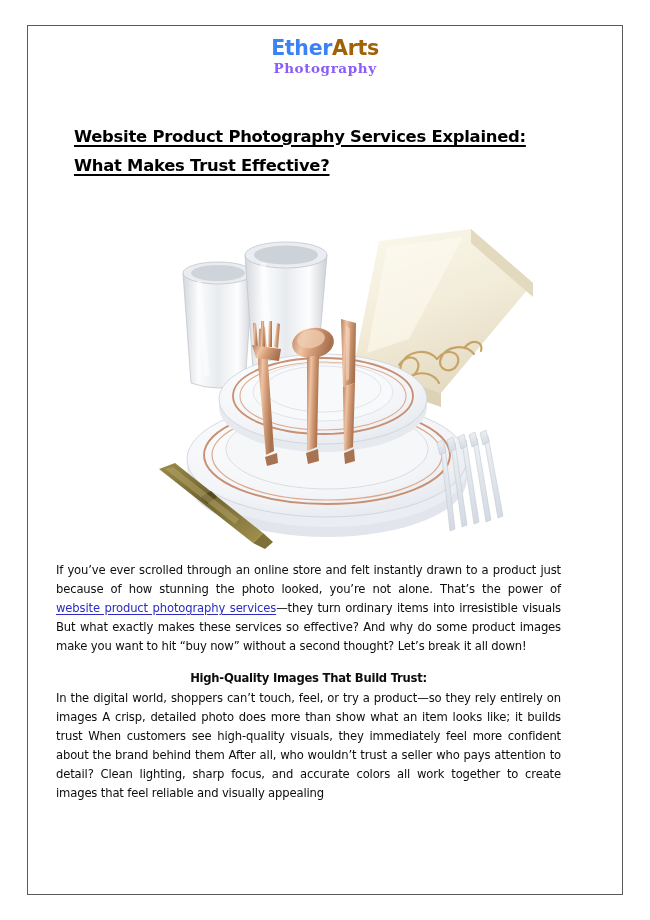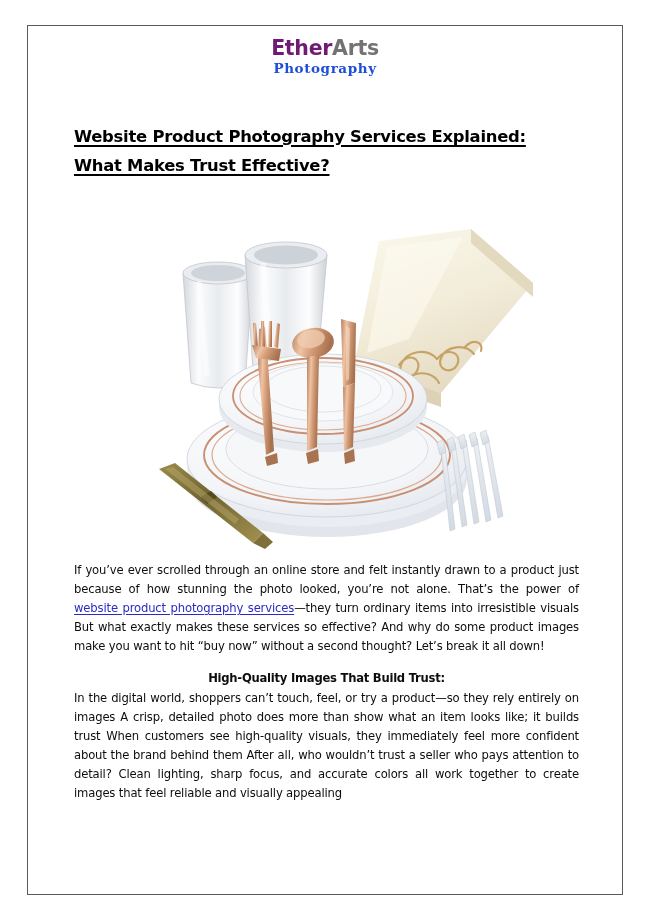--- a/index.html
+++ b/index.html
@@ -41,27 +41,27 @@
     text-align: center;
   }
   .logo-word {
     font-family: "DejaVu Sans", sans-serif;
     font-size: 20.5px;
     font-weight: bold;
     letter-spacing: -0.3px;
     line-height: 1;
     white-space: nowrap;
   }
-  .logo-ether { color: #701a75; }
-  .logo-arts  { color: #737373; }
+  .logo-ether { color: #3b82f6; }
+  .logo-arts  { color: #a16207; }
   .logo-sub {
     font-family: "DejaVu Serif", serif;
     font-size: 13.5px;
     font-weight: bold;
-    color: #1d4ed8;
+    color: #8b5cf6;
     letter-spacing: 0.6px;
     line-height: 1;
     margin-top: 3px;
   }
 
   
   .doc-title {
     position: absolute;
     left: 46px;
     top: 86px;
@@ -88,21 +88,21 @@
     left: 113px;
     top: 185px;
     width: 395px;
     height: 355px;
   }
   .photo-svg { display: block; width: 100%; height: 100%; }
 
   
   .body-copy {
     position: absolute;
-    left: 46px;
+    left: 28px;
     top: 535px;
     width: 505px;
     font-family: "DejaVu Sans", sans-serif;
     font-size: 11.6px;
     line-height: 1.63;
     color: #0d0d0d;
     text-align: justify;
     text-justify: inter-word;
     letter-spacing: -0.15px;
   }

